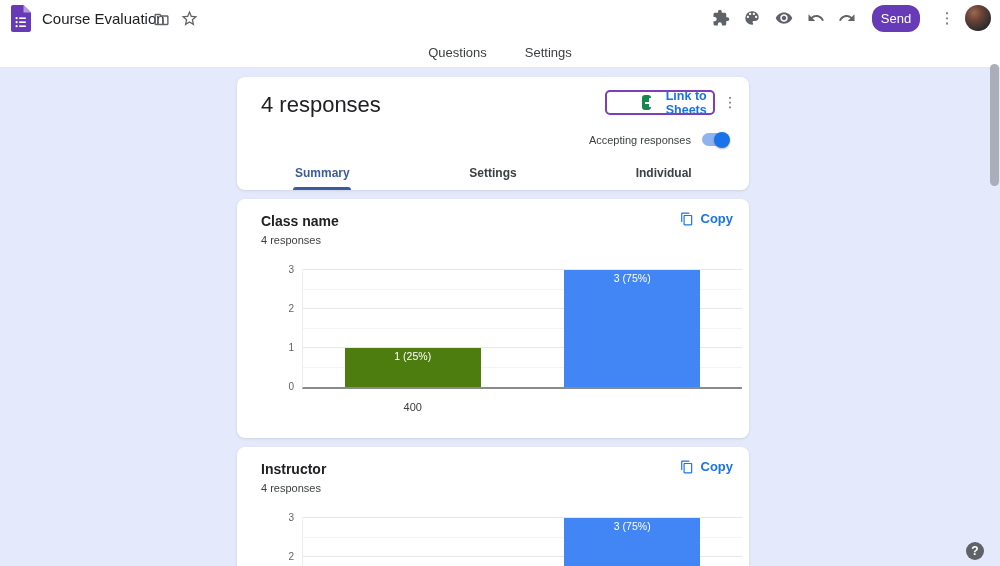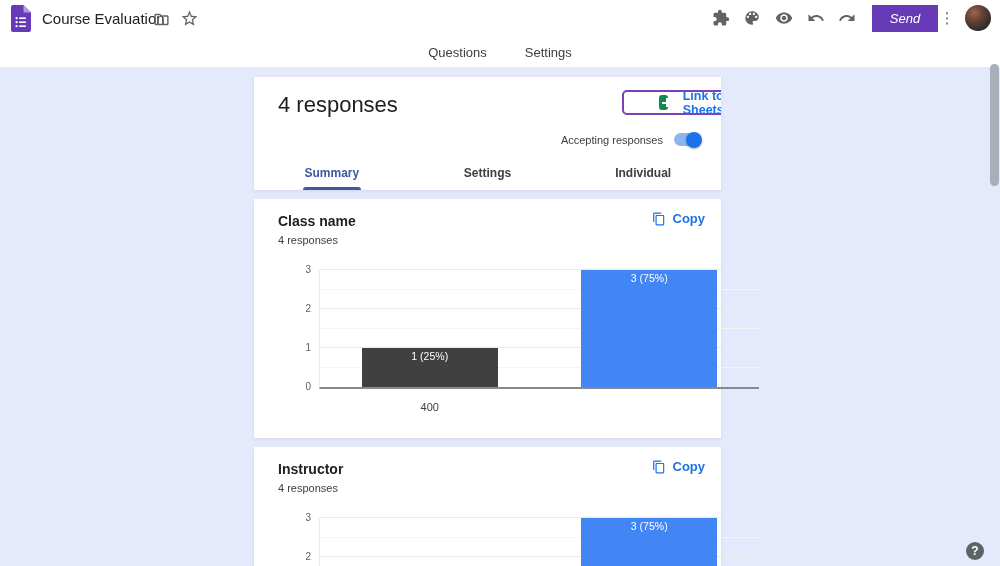--- a/index.html
+++ b/index.html
@@ -12,34 +12,34 @@
   .doc-title { position:absolute; left:42px; top:0; height:37px; line-height:37px; font-size:15px; color:#202124; }
   .icon-btn { position:absolute; width:24px; height:24px; top:6px; display:flex; align-items:center; justify-content:center; border-radius:50%; cursor:pointer; }
   .icon-btn svg { width:18px; height:18px; fill:#5f6368; }
   .ib-folder { left:149px; top:7px; } .ib-folder svg{width:17px;height:17px;}
   .ib-star { left:177px; top:6px; } .ib-star svg{width:19px;height:19px;}
   .ib-puzzle { left:709px; }
   .ib-palette { left:740px; }
   .ib-eye { left:772px; }
   .ib-undo { left:804px; }
   .ib-redo { left:835px; }
-  .send-btn { position:absolute; left:872px; top:5px; width:66px; height:27px; border:none; border-radius:0; color:#fff; font-size:13px; font-family:"Liberation Sans",sans-serif; cursor:pointer;font-style:italic; }
+  .send-btn { position:absolute; left:872px; top:5px; width:48px; height:27px; border:none; border-radius:12px; color:#fff; font-size:13px; font-family:"Liberation Sans",sans-serif; cursor:pointer; }
   .topbar-kebab { position:absolute; left:939px; top:6px; width:16px; height:24px; font-size:15px; color:#5f6368; text-align:center; line-height:24px; cursor:pointer; letter-spacing:0; }
   .avatar { position:absolute; left:965px; top:5px; width:26px; height:26px; border-radius:50%; background:radial-gradient(circle at 35% 30%, #9a6a50 0%, #6e4438 30%, #38302e 65%, #171514 100%); cursor:pointer; }
 
   
   .tabbar { position:absolute; top:37px; left:0; width:1000px; height:31px; background:#fff; border-bottom:1px solid #e6e9f2; z-index:4; }
   .tabbar-inner { height:100%; display:flex; justify-content:center; align-items:stretch; gap:34px; }
   .tab { position:relative; display:flex; align-items:center; font-size:13px; color:#3c4043; cursor:pointer; padding:0 2px; }
   .tab.active { color:#1967d2; font-weight:700; }
   .tab.active::after { content:""; position:absolute; left:-5px; right:-5px; bottom:0; height:3px; background:#1a73e8; border-radius:3px 3px 0 0; }
   .tab-badge { display:inline-flex; width:16px; height:16px; margin-left:8px; border-radius:50%; background:#1a73e8; color:#fff; font-size:10px; font-weight:700; align-items:center; justify-content:center; }
 
   
-  .card { position:absolute; left:254px; width:467px; background:#fff; border-radius:0; box-shadow:0 1px 3px rgba(60,64,67,.13); }
+  .card { position:absolute; left:237px; width:512px; background:#fff; border-radius:8px; box-shadow:0 1px 3px rgba(60,64,67,.13); }
   .card-header { top:77px; height:113px; overflow:hidden; }
   .card-q1 { top:199px; height:239px; }
   .card-q2 { top:447px; height:239px; }
 
   .responses-h1 { position:absolute; left:24px; top:15px; font-size:22px; font-weight:400; color:#202124; }
   .lts-annotation { position:absolute; left:368px; top:13px; width:110px; height:25px; border:2.5px solid #7b3fb8; border-radius:5px; display:flex; align-items:center; justify-content:center; }
   .lts-btn { display:flex; align-items:center; gap:8px; background:none; border:none; cursor:pointer; font-family:"Liberation Sans",sans-serif;padding-left:35px; }
   .sheets-ic { position:relative; width:15px; height:15px; border-radius:3px; }
   .sheets-ic::before { content:""; position:absolute; left:3px; top:6.5px; width:9px; height:2px; background:#fff; }
   .sheets-ic::after { content:""; position:absolute; left:6.5px; top:3px; width:2px; height:9px; background:#fff; }
@@ -178,21 +178,21 @@
       <div class="gridline minor" style="bottom: 16.6667%;"></div>
       <div class="gridline" style="bottom: 33.3333%;"></div>
       <div class="gridline minor" style="bottom: 50%;"></div>
       <div class="gridline" style="bottom: 66.6667%;"></div>
       <div class="gridline minor" style="bottom: 83.3333%;"></div>
       <div class="gridline" style="bottom: 100%;"></div>
       <div class="ytick" style="bottom: calc(0% - 5px);">0</div>
       <div class="ytick" style="bottom: calc(33.3333% - 5px);">1</div>
       <div class="ytick" style="bottom: calc(66.6667% - 5px);">2</div>
       <div class="ytick" style="bottom: calc(100% - 5px);">3</div>
-      <div class="bar" style="left: 9.5%; width: 31%; height: 33.3333%; background: #404040;">
+      <div class="bar" style="left: 9.5%; width: 31%; height: 33.3333%; background: #4d7c0f;">
         <div class="bar-label">1 (25%)</div>
       </div>
       <div class="xlabel" style="left: 0%; width: 50%;">400</div>
       <div class="bar" style="left: 59.5%; width: 31%; height: 100%; background: rgb(66, 133, 244);">
         <div class="bar-label">3 (75%)</div>
       </div>
     </div>
 </div>
 
 <div class="card card-q2">

